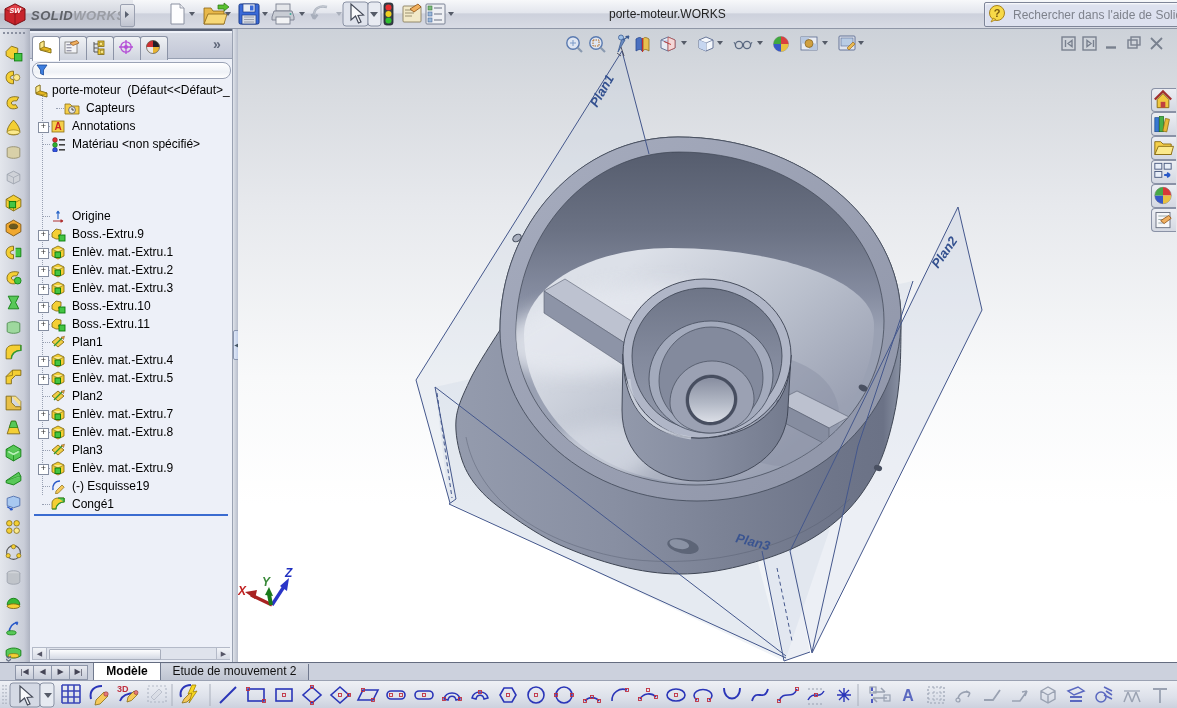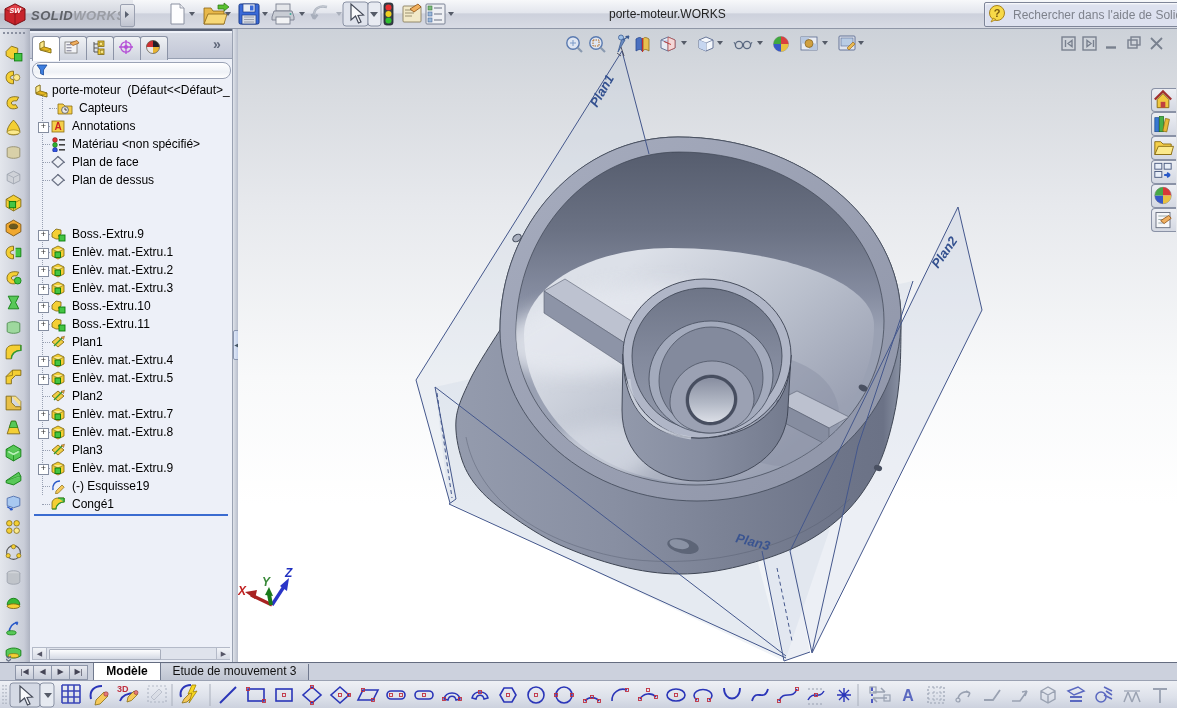--- a/index.html
+++ b/index.html
@@ -350,21 +350,21 @@
             </g>
 </defs>
         </svg>
 <div class="abs" style="left:10px;top:14px;width:1px;height:400px;border-left:1px dotted #98a0b2"></div>
 <div class="trow" style="left:0;top:0px;width:198px">
           <svg class="ti0" width="16" height="16">
             <use href="#iPart"></use>
           </svg>
           <span class="txt" style="left:20px">porte-moteur&nbsp; (Défaut&lt;&lt;Défaut&gt;_</span>
         </div>
-<div class="trow" style="left:7px;top:18px;width:198px">
+<div class="trow" style="left:14px;top:18px;width:198px">
           <div class="abs" style="left:10px;top:9px;width:8px;height:1px;border-top:1px dotted #98a0b2"></div>
           <svg class="ti" width="16" height="16">
             <use href="#iSensor"></use>
           </svg>
           <span class="txt">Capteurs</span>
         </div>
 <div class="trow" style="left:0;top:36px;width:198px">
           <div class="abs" style="left:10px;top:9px;width:8px;height:1px;border-top:1px dotted #98a0b2"></div>
           <div class="exp">+</div>
           <svg class="ti" width="16" height="16">
@@ -372,33 +372,26 @@
           </svg>
           <span class="txt">Annotations</span>
         </div>
 <div class="trow" style="left:0;top:54px;width:198px">
           <div class="abs" style="left:10px;top:9px;width:8px;height:1px;border-top:1px dotted #98a0b2"></div>
           <svg class="ti" width="16" height="16">
             <use href="#iMat"></use>
           </svg>
           <span class="txt">Matériau &lt;non spécifié&gt;</span>
         </div>
-<div class="trow" style="left:0;top:72px;width:198px">
-          <div class="abs" style="left:10px;top:9px;width:8px;height:1px;border-top:1px dotted #98a0b2"></div>
-          <svg class="ti" width="16" height="16">
-            <use href="#iPlane"></use>
-          </svg>
-          <span class="txt">Plan de face</span>
-        </div>
-<div class="trow" style="left:0;top:90px;width:198px">
-          <div class="abs" style="left:10px;top:9px;width:8px;height:1px;border-top:1px dotted #98a0b2"></div>
-          <svg class="ti" width="16" height="16">
-            <use href="#iPlane"></use>
-          </svg>
-          <span class="txt">Plan de dessus</span>
+<div class="trow" style="left:0;top:126px;width:198px">
+          <div class="abs" style="left:10px;top:9px;width:8px;height:1px;border-top:1px dotted #98a0b2"></div>
+          <svg class="ti" width="16" height="16">
+            <use href="#iOrigin"></use>
+          </svg>
+          <span class="txt">Origine</span>
         </div>
 <div class="trow" style="left:0;top:144px;width:198px">
           <div class="abs" style="left:10px;top:9px;width:8px;height:1px;border-top:1px dotted #98a0b2"></div>
           <div class="exp">+</div>
           <svg class="ti" width="16" height="16">
             <use href="#iBoss"></use>
           </svg>
           <span class="txt">Boss.-Extru.9</span>
         </div>
 <div class="trow" style="left:0;top:162px;width:198px">
@@ -760,21 +753,21 @@
           <path d="M5 6 L13 6 M5 9 L13 9 M5 12 L10 12" stroke="#9aa" stroke-width="0.9"></path>
           <path d="M7 10 L14 5.5 L16 8 L10 12.5 Z" fill="#f0b060" stroke="#905010" stroke-width="0.7"></path>
         </svg></div>
   </div>
   <div class="abs" id="tabstrip">
     <div class="navbtn" style="left:15px">|◀</div>
     <div class="navbtn" style="left:33px">◀</div>
     <div class="navbtn" style="left:51px">▶</div>
     <div class="navbtn" style="left:69px">▶|</div>
     <div class="abs" id="mtab">Modèle</div>
-    <div class="abs" id="etab">Etude de mouvement 3</div>
+    <div class="abs" id="etab">Etude de mouvement 2</div>
   </div>
   <div class="abs" id="bottombar">
 <svg class="abs" style="left:0;top:0" width="1177" height="28" viewBox="0 0 1177 28">
 <path d="M3 4 L3 24" stroke="#98a0ae" stroke-width="1" stroke-dasharray="1.5 2"></path>
 <path d="M6 4 L6 24" stroke="#98a0ae" stroke-width="1" stroke-dasharray="1.5 2"></path>
 <rect x="10" y="2" width="30" height="24" rx="3" fill="#d4d9e4" stroke="#8a92a4" stroke-width="1"></rect>
 <rect x="40" y="2" width="14" height="24" rx="3" fill="#e6eaf1" stroke="#8a92a4" stroke-width="1"></rect>
 <path d="M44 12 L52 12 L48 17 Z" fill="#555b68"></path>
 <path d="M20 5 L20 21 L24.5 17 L27.5 24 L30 23 L27 16.5 L32.5 16 Z" fill="#f8f9fb" stroke="#444a58" stroke-width="1.2"></path>
 <g transform="translate(60,2)">

